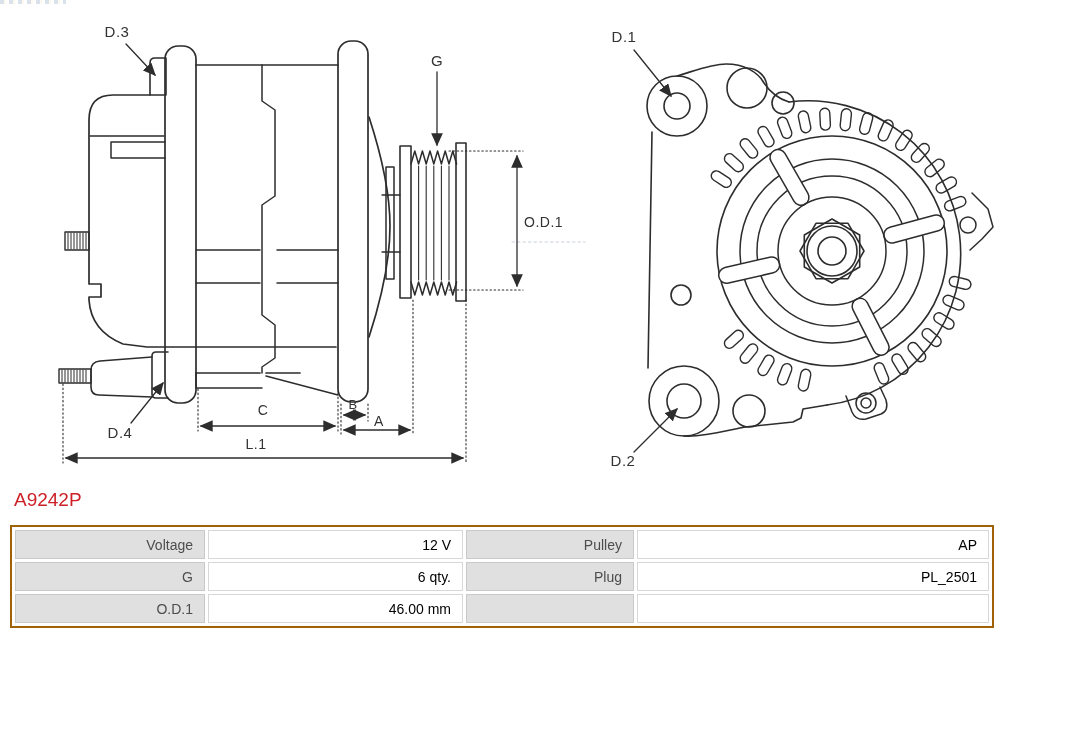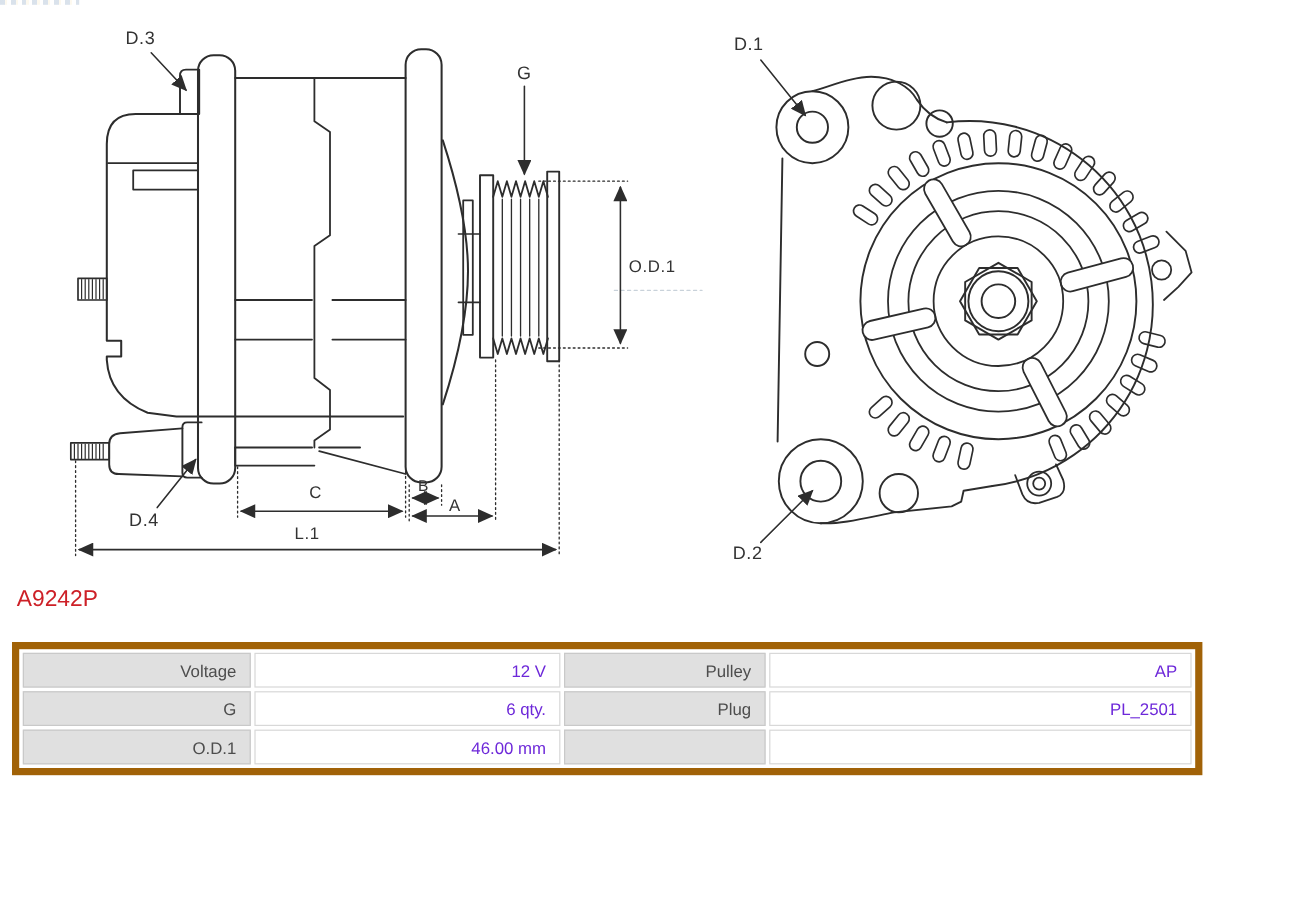--- a/index.html
+++ b/index.html
@@ -3,27 +3,27 @@
 <meta charset="utf-8">
 <style>
   html,body{margin:0;padding:0;background:#fff;}
   body{width:1080px;height:753px;overflow:hidden;font-family:"Liberation Sans",sans-serif;position:relative;}
   .edge-artifact{position:absolute;top:0;left:0;width:66px;height:4px;opacity:.85;
     background:repeating-linear-gradient(90deg,#d3dde8 0 4px,#fdf8ec 4px 6px,#ffffff 6px 9px);}
   .drawing-wrap{width:1080px;height:488px;}
   svg text{font-family:"Liberation Sans",sans-serif;font-size:15px;fill:#333;letter-spacing:.5px;}
   svg text.dim{font-size:14px;}
   svg text.dim-small{font-size:13px;}
-  .part-number{font-size:19px;font-weight:400;color:#cd2027;margin:1px 0 24px 14px;line-height:22px;}
-  table.specs{border-collapse:separate;border-spacing:3px;border:6px solid #a16207;
+  .part-number{font-size:19px;font-weight:400;color:#cd2027;margin:1px 0 14px 14px;line-height:22px;}
+  table.specs{border-collapse:separate;border-spacing:3px;border:2px solid #a16207;
     margin-left:10px;table-layout:fixed;}
   table.specs td{height:27px;font-size:14px;padding:0 11px 0 5px;text-align:right;
     overflow:hidden;white-space:nowrap;vertical-align:middle;}
   td.lbl{background:#e0e0e0;border:1px solid #c9c9c9;color:#4d4d4d;}
-  td.val{background:#ffffff;border:1px solid #d8d8d8;color:#6d28d9;}
+  td.val{background:#ffffff;border:1px solid #d8d8d8;color:#000000;}
 </style>
 </head>
 <body>
 
 <div class="edge-artifact"></div>
 
 <div class="drawing-wrap">
 <svg width="1080" height="488" viewBox="0 0 1080 488" fill="none" stroke-linecap="round" stroke-linejoin="round">
   <defs>
     <marker id="ahE" markerWidth="11" markerHeight="9" refX="9" refY="4.5" orient="auto">

